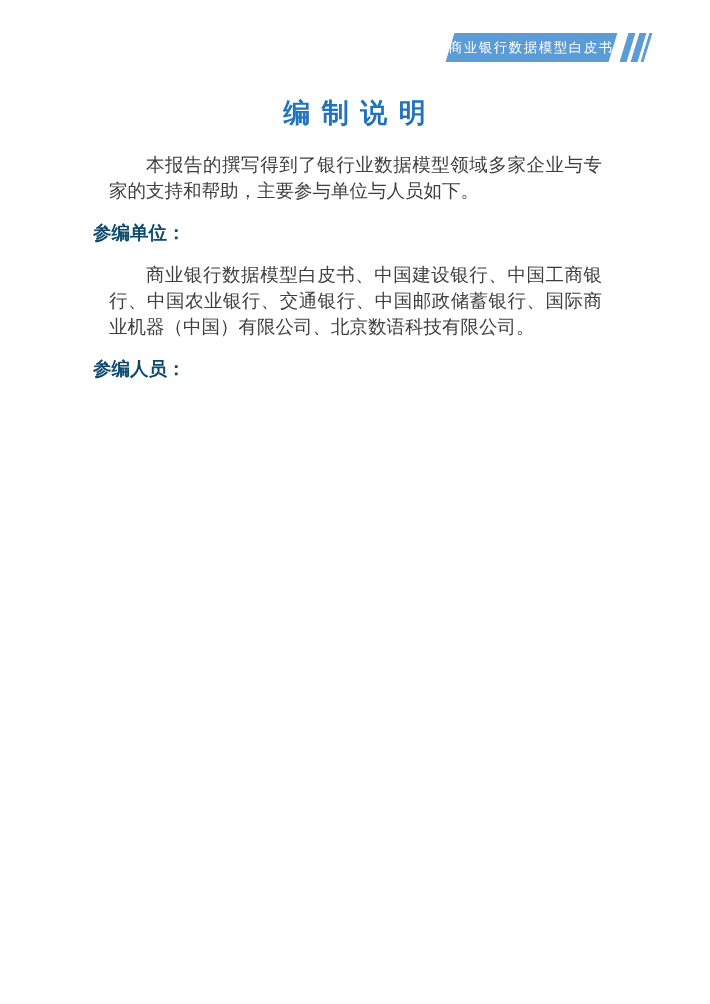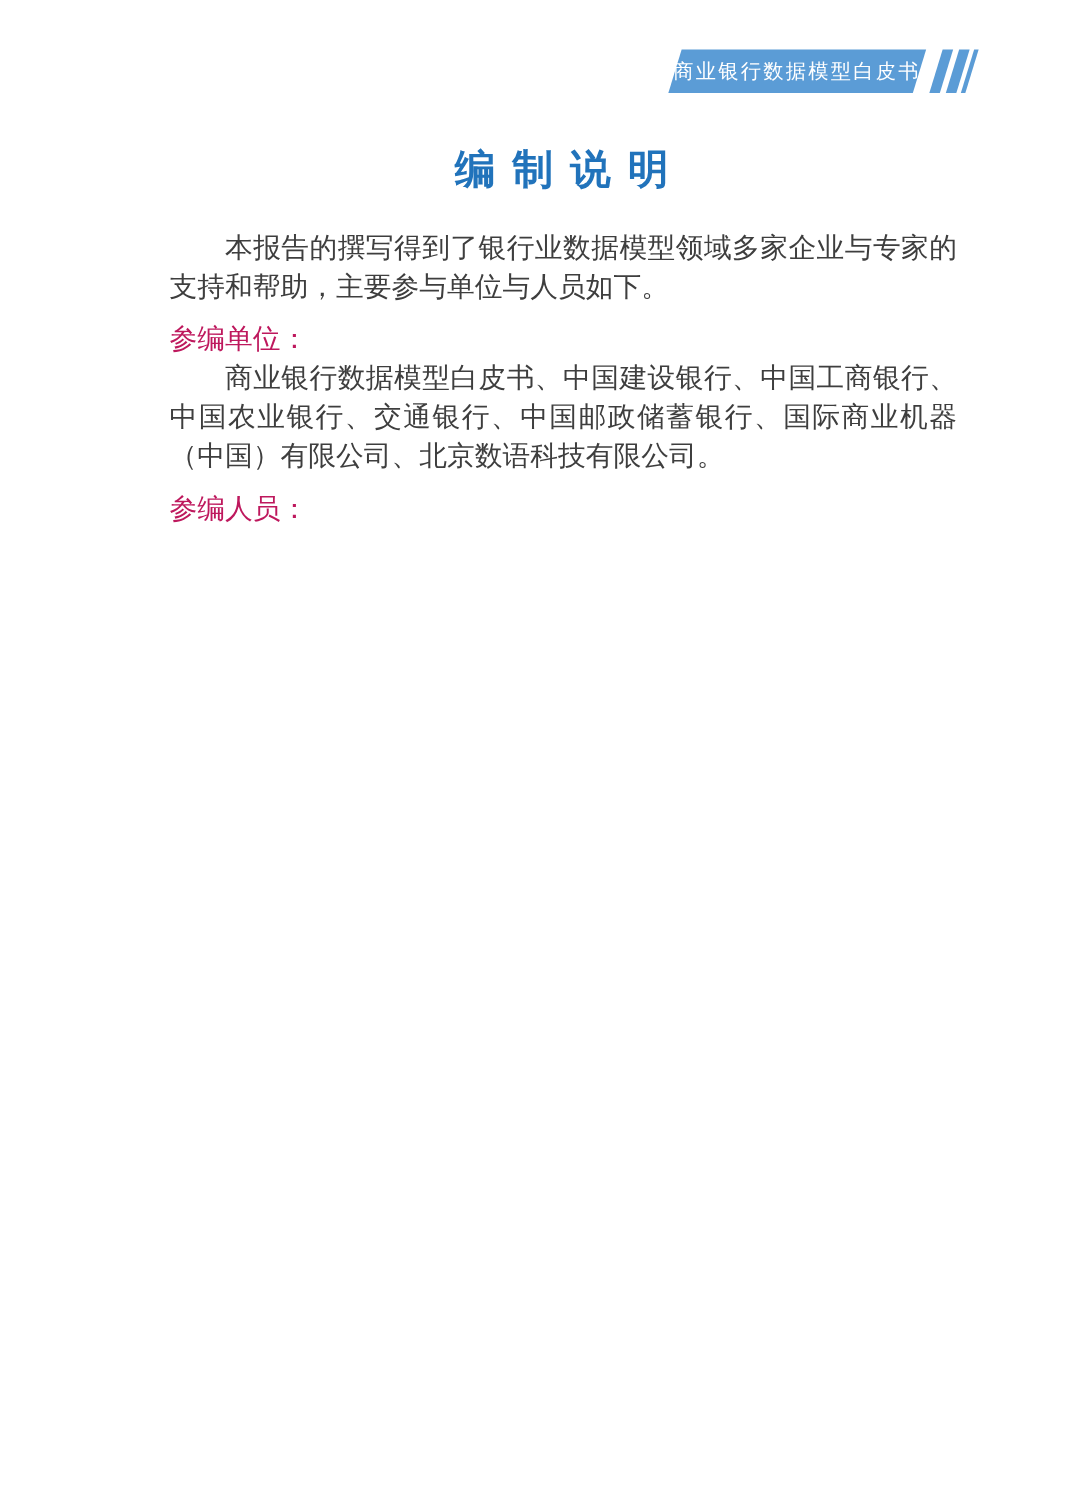--- a/index.html
+++ b/index.html
@@ -42,50 +42,50 @@
     background: #5B9CD6;
     transform: skewX(-17deg);
   }
   .s1 { left: 624px; width: 7px; }
   .s2 { left: 635px; width: 7px; }
   .s3 { left: 645px; width: 3px; }
 
   
   .content {
     position: absolute;
-    left: 113px;
+    left: 93px;
     top: 96px;
     width: 525px;
     color: #3E3E3E;
     font-size: 18.5px;
     line-height: 26px;
   }
   .title {
     margin: 0 0 22px 0;
     text-align: center;
     color: #2173BB;
     font-size: 27px;
     line-height: 34px;
     font-weight: bold;
     letter-spacing: 2px;
     white-space: nowrap;
   }
   .para {
-    margin: 0;
+    margin: 16px;
     text-align: justify;
     text-justify: inter-character;
     text-indent: 2em;
     word-break: normal;
   }
   .sec-heading {
     margin: 9px 0 0 0;
     font-size: 18.5px;
     line-height: 26px;
-    font-weight: normal;
-    color: #be185d;
+    font-weight: bold;
+    color: #0c4a6e;
   }
 </style>
 </head>
 <body>
 
 <div class="page">
 
   <div class="banner">
     <span class="banner-text">商业银行数据模型白皮书</span>
   </div>

